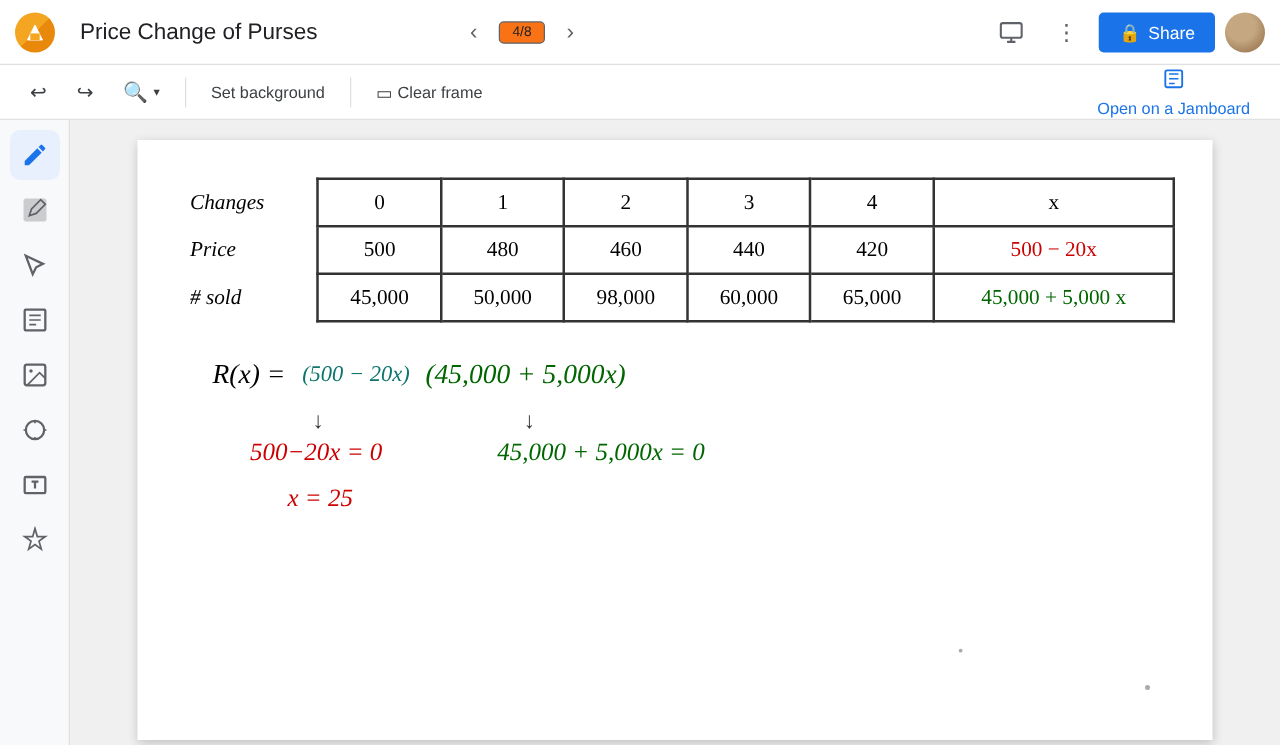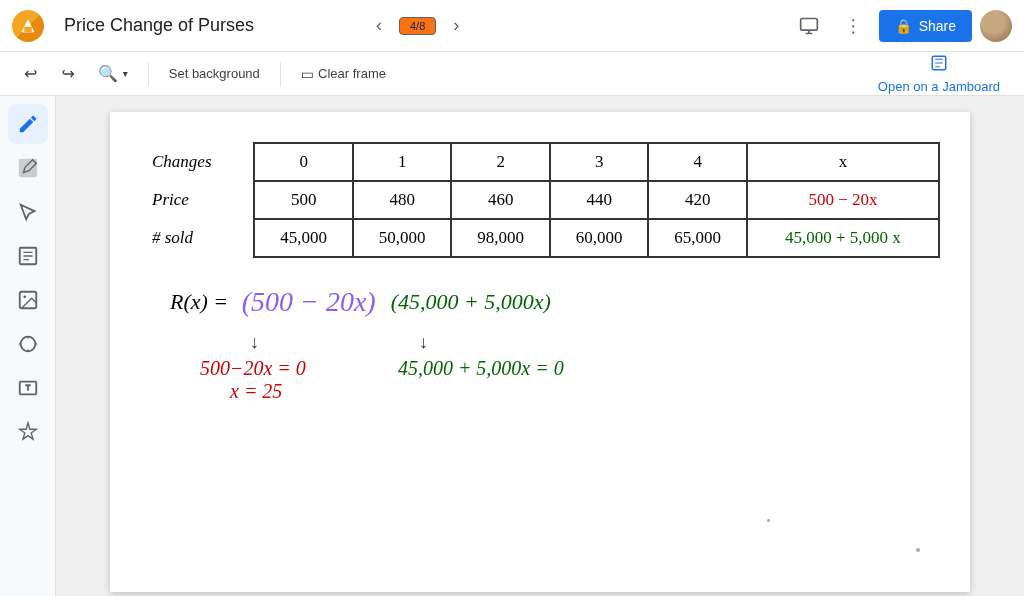--- a/index.html
+++ b/index.html
@@ -308,35 +308,35 @@
               <td class="green-cell">45,000 + 5,000 x</td>
             </tr>
           </tbody>
         </table>
       </div>
 
       <div style="margin-top: 28px; margin-left: 30px; font-size: 20px; font-style: italic; font-family: Georgia, serif;">
 
         <div class="math-line">
           <span style="font-size:22px;">R(x) =&nbsp;</span>
-          <span style="color:#8b5cf6; font-size:28px;">(500 − 20x)&nbsp;</span>
+          <span style="color:#0f766e; font-size:18px;">(500 − 20x)&nbsp;</span>
           <span style="color:#006600; font-size:22px;">(45,000 + 5,000x)</span>
         </div>
 
         <div style="display:flex; margin-left: 80px; gap: 160px; margin-top:2px;">
           <span style="color:#333; font-size:18px;">↓</span>
           <span style="color:#333; font-size:18px;">↓</span>
         </div>
 
         <div style="display:flex; gap: 92px; margin-top: 4px; margin-left:30px;">
           <span style="color:#cc0000; font-size:20px;">500−20x = 0</span>
           <span style="color:#006600; font-size:20px;">45,000 + 5,000x = 0</span>
         </div>
 
-        <div style="margin-left:60px;">
+        <div style="margin-top: 14px; margin-left:60px;">
           <span style="color:#cc0000; font-size:20px;">x = 25</span>
         </div>
       </div>
 
       <div style="position:absolute; bottom:40px; right:50px; width:4px; height:4px; background:#aaa; border-radius:50%;"></div>
       <div style="position:absolute; bottom:70px; right:200px; width:3px; height:3px; background:#aaa; border-radius:50%;"></div>
 
     </div>
   </div>
 

